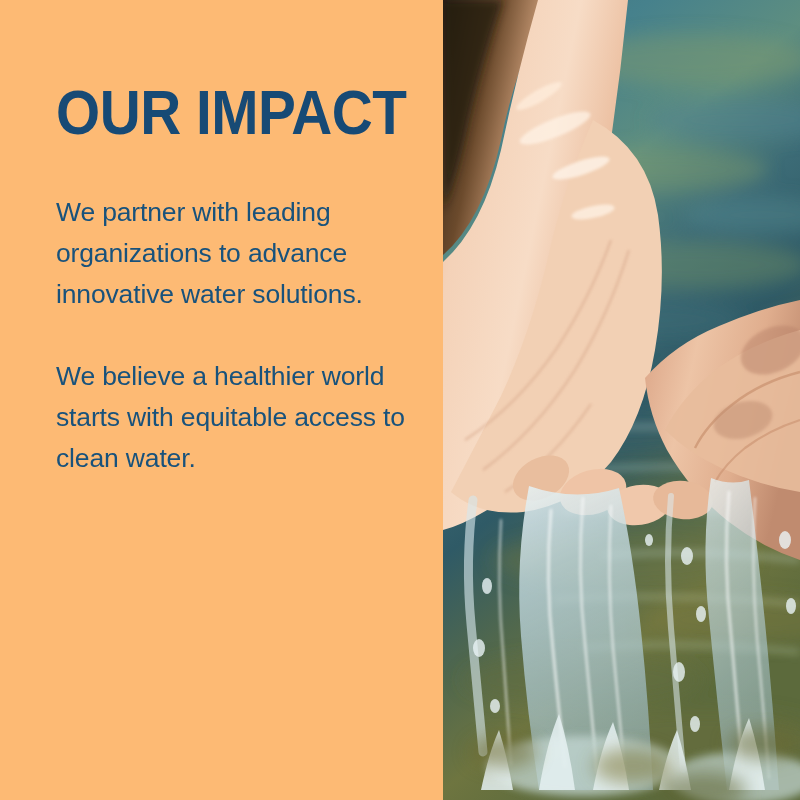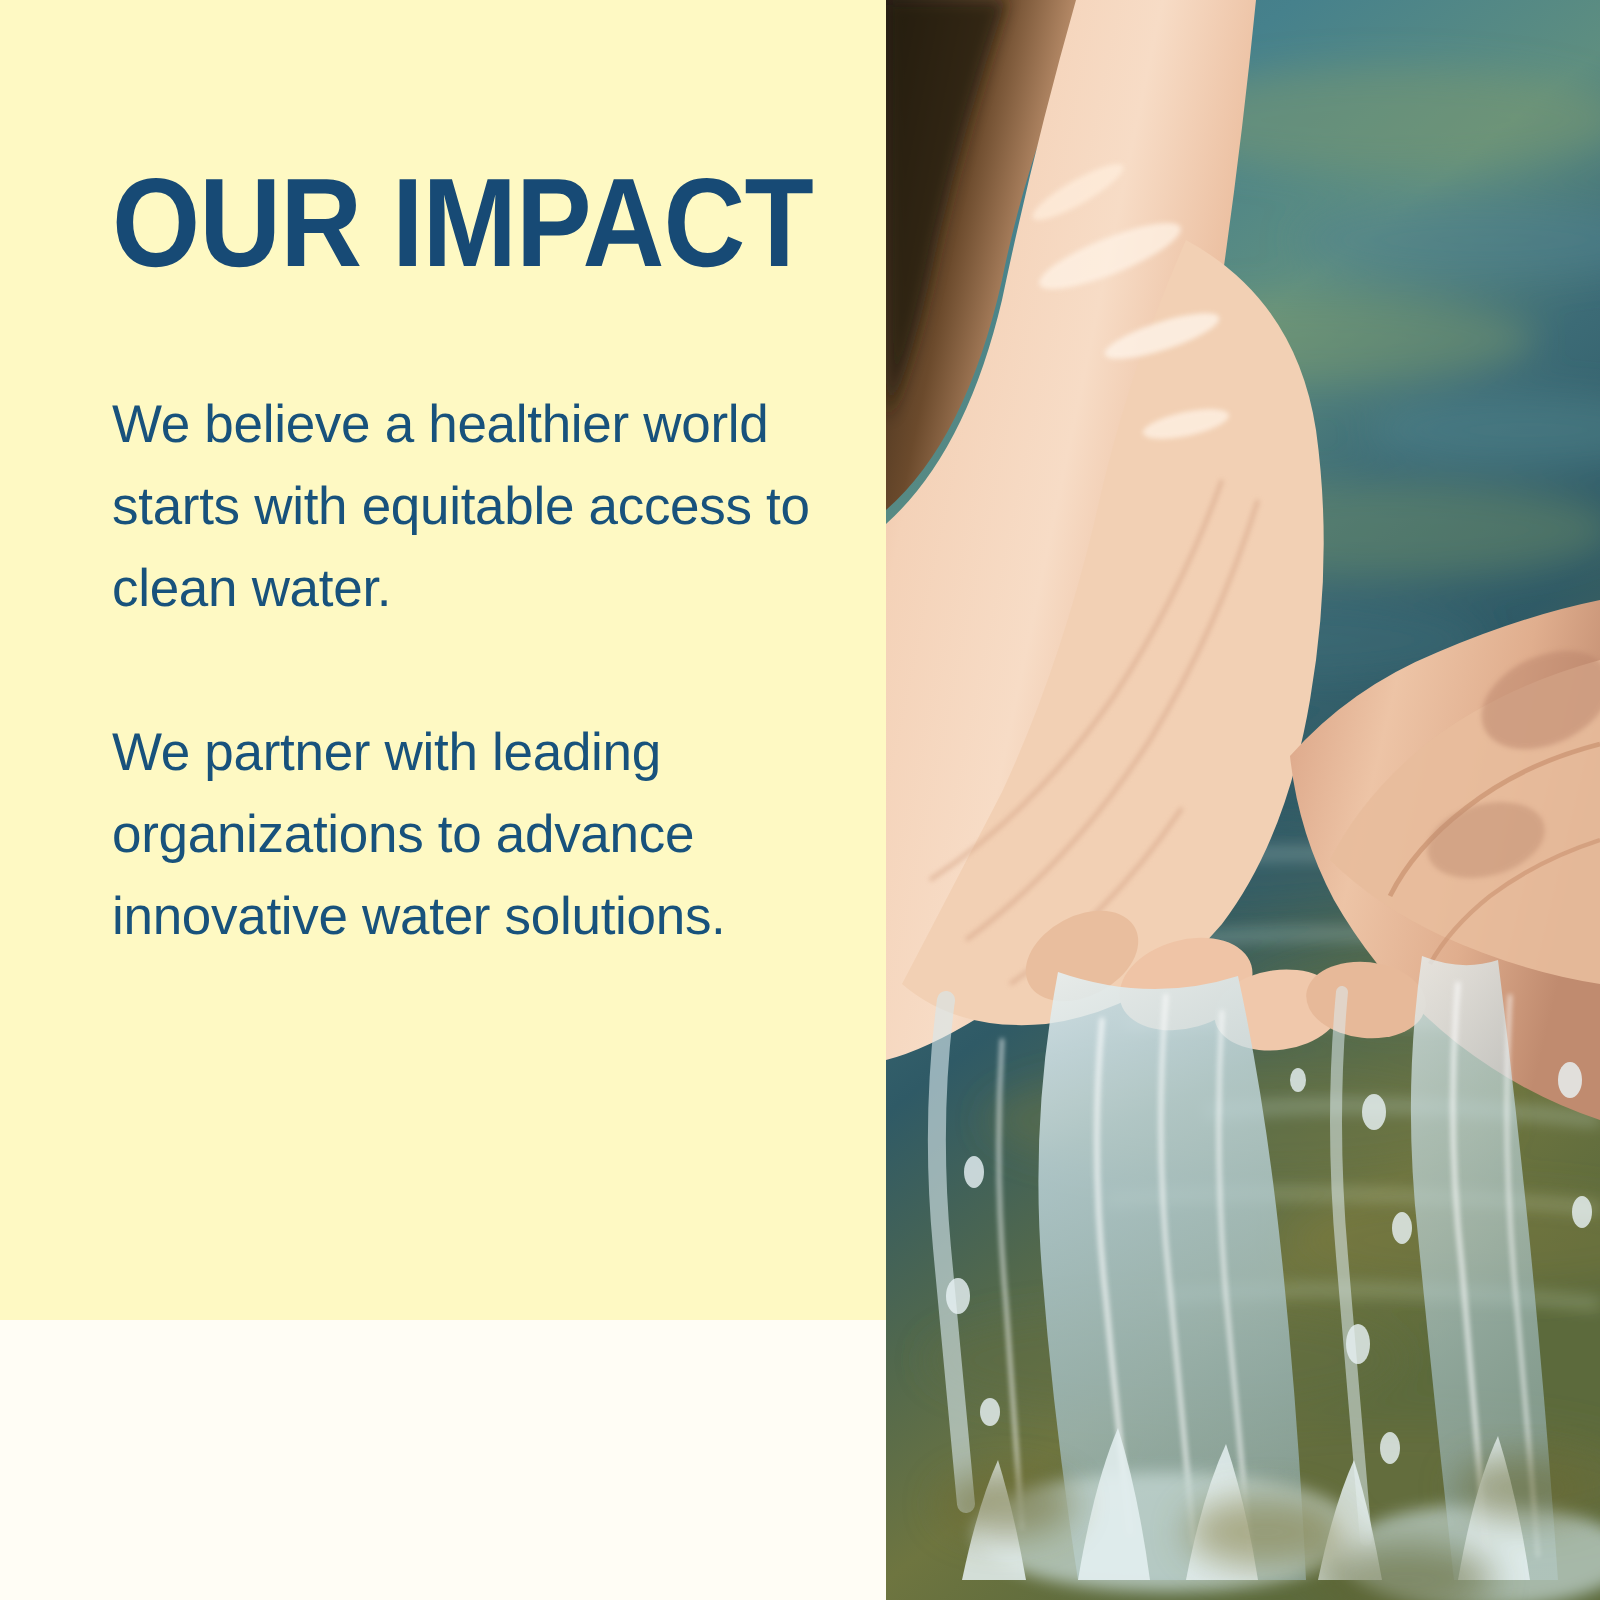--- a/index.html
+++ b/index.html
@@ -14,22 +14,22 @@
 
   .poster {
     position:relative;
     width:800px; height:800px;
     display:flex;
     background:#FFFDF5;
   }
 
   
   .text-panel {
-    width:443px; height:660px;
-    background:#fef9c3;
+    width:443px; height:800px;
+    background:#fdba74;
     position:relative;
     flex:0 0 443px;
   }
 
   .headline {
     position:absolute;
     left:56px; top:78px;
     font-family:"Liberation Sans", sans-serif;
     font-weight:bold;
     font-size:63px;
@@ -80,23 +80,23 @@
 <body>
 
 <div class="poster">
 
   <div class="text-panel">
 
     <h1 class="headline">OUR IMPACT</h1>
 
     <div class="body-copy">
 
+      <p class="para"><span>We partner with leading organizations to advance innovative water solutions.</span></p>
+
       <p class="para">We believe a healthier world starts with equitable access to clean water.</p>
-
-      <p class="para"><span>We partner with leading organizations to advance innovative water solutions.</span></p>
 
 
     </div>
   </div>
 
   <div class="photo-panel">
     <svg class="photo-svg" viewBox="0 0 357 800" preserveAspectRatio="xMidYMid slice">
       <defs>
 
         <linearGradient id="waterBg" x1="0" y1="0" x2="0.35" y2="1">

